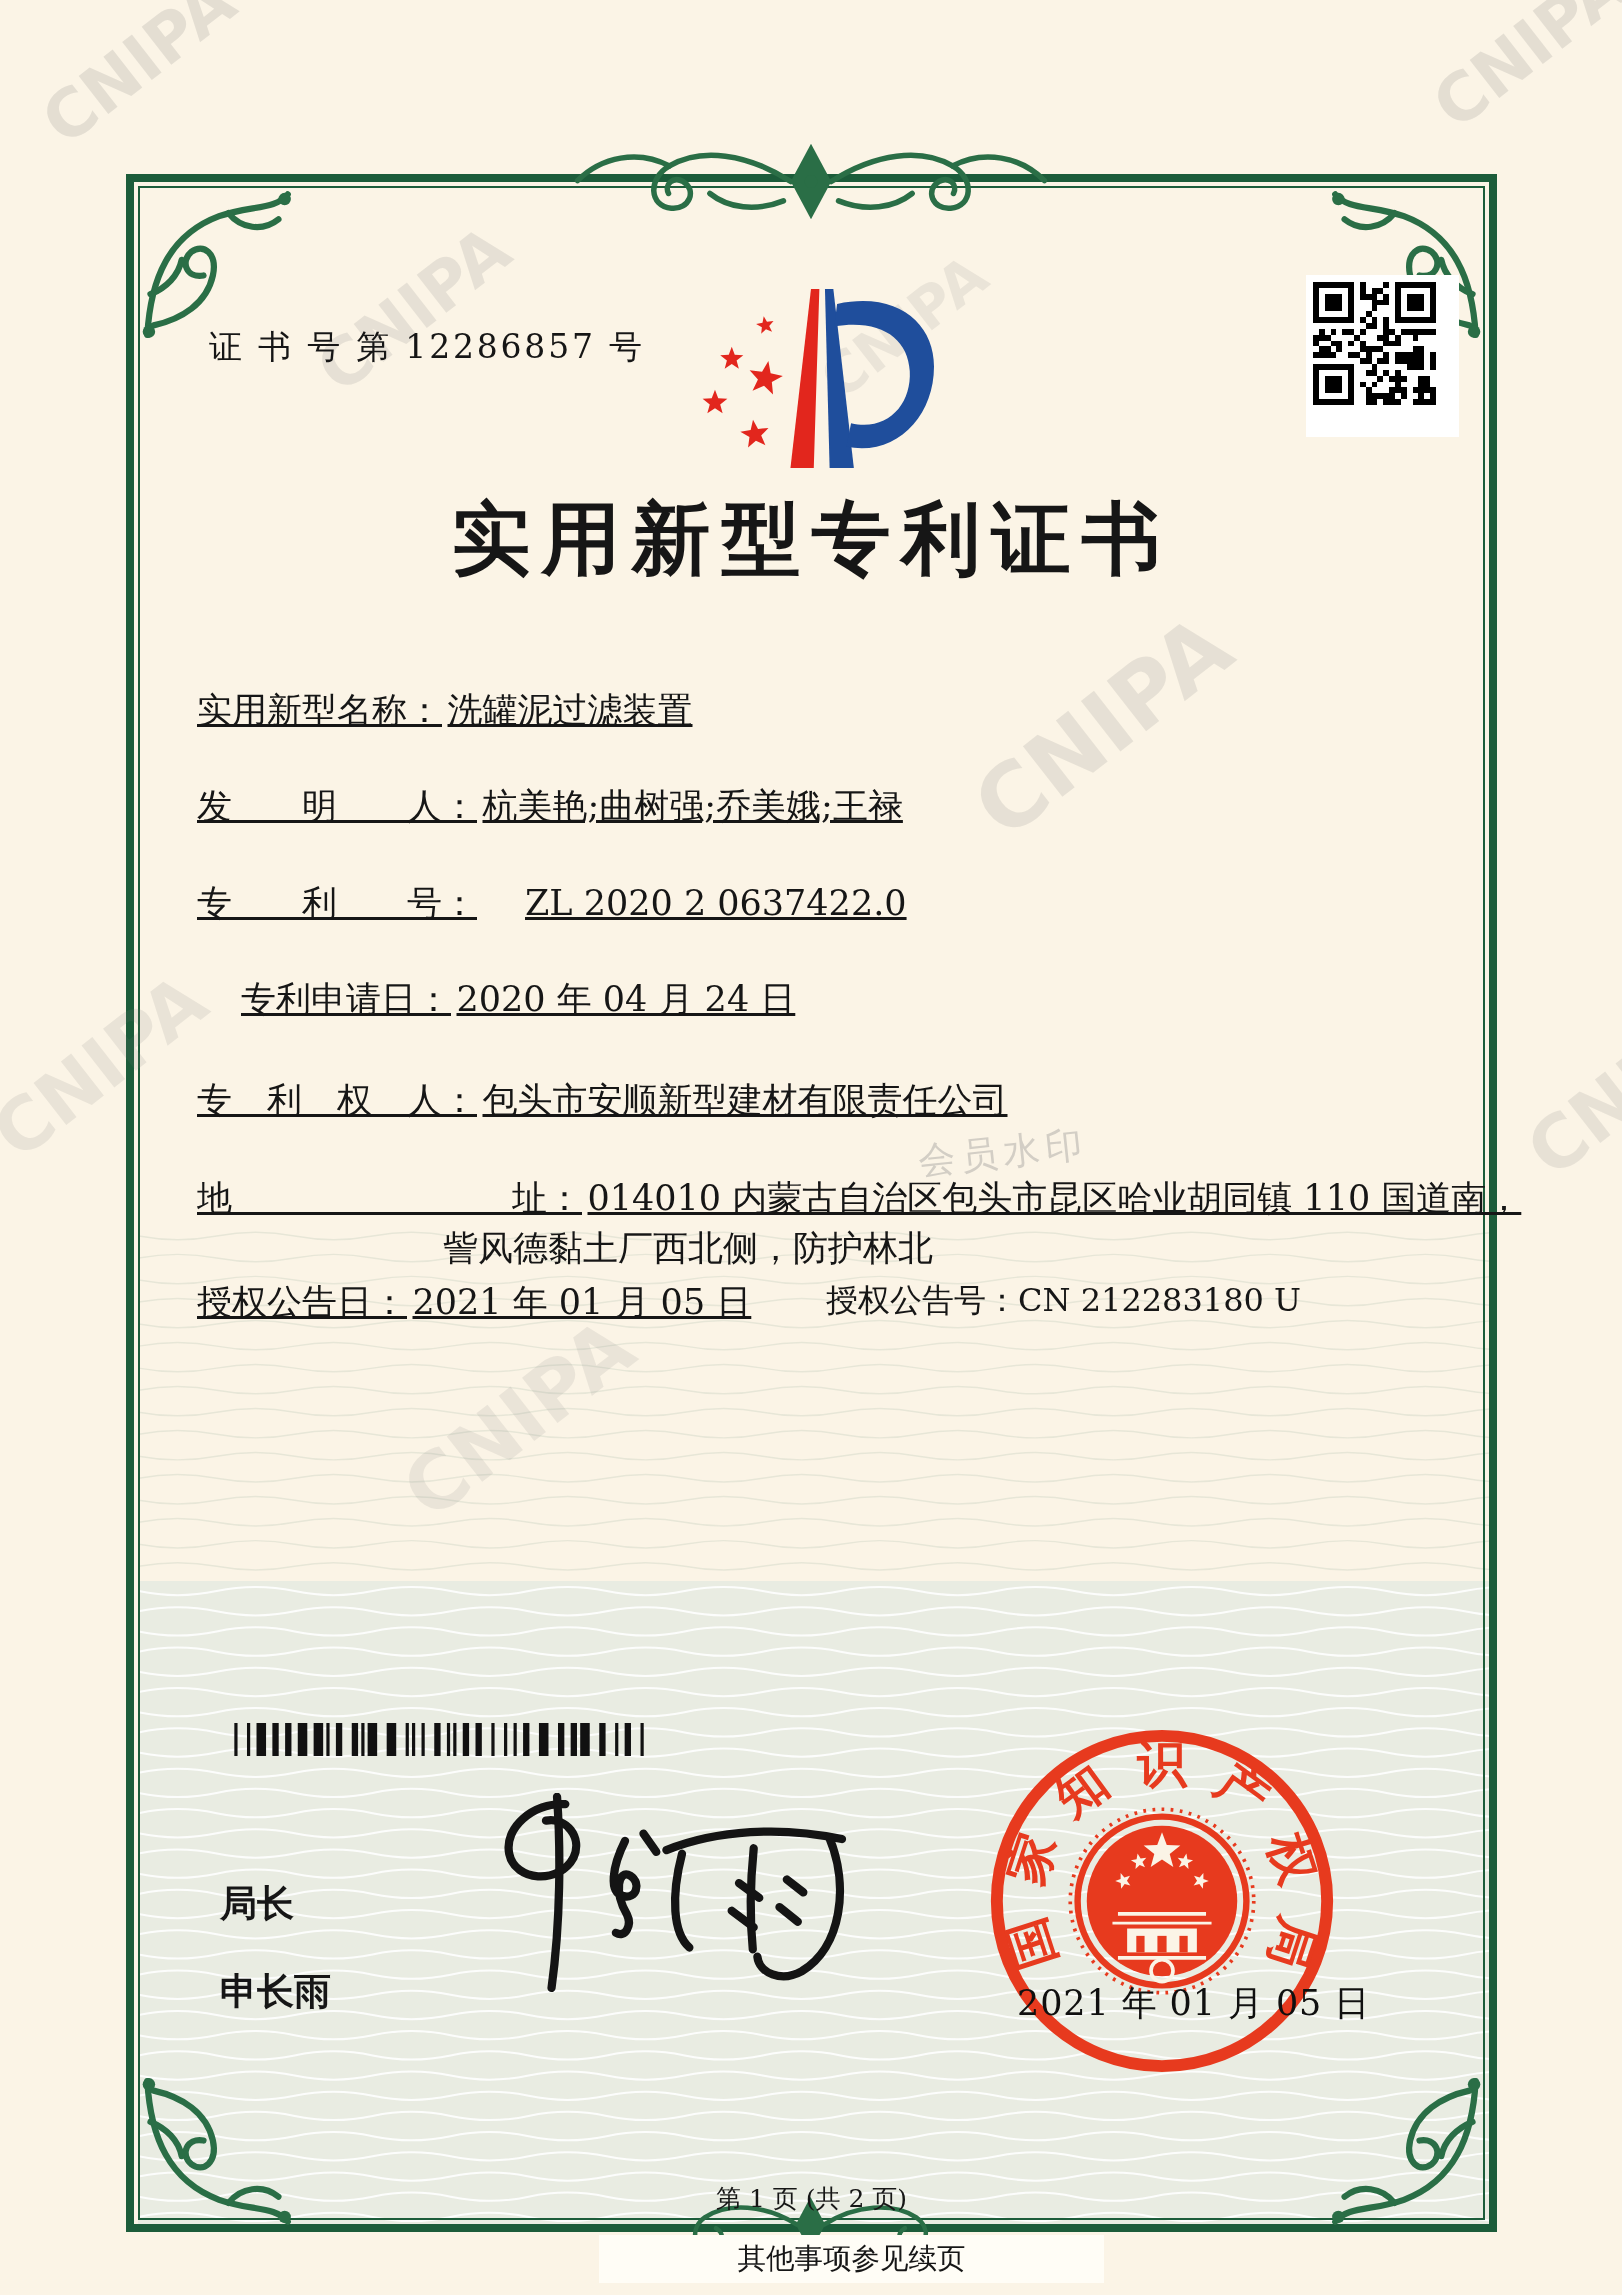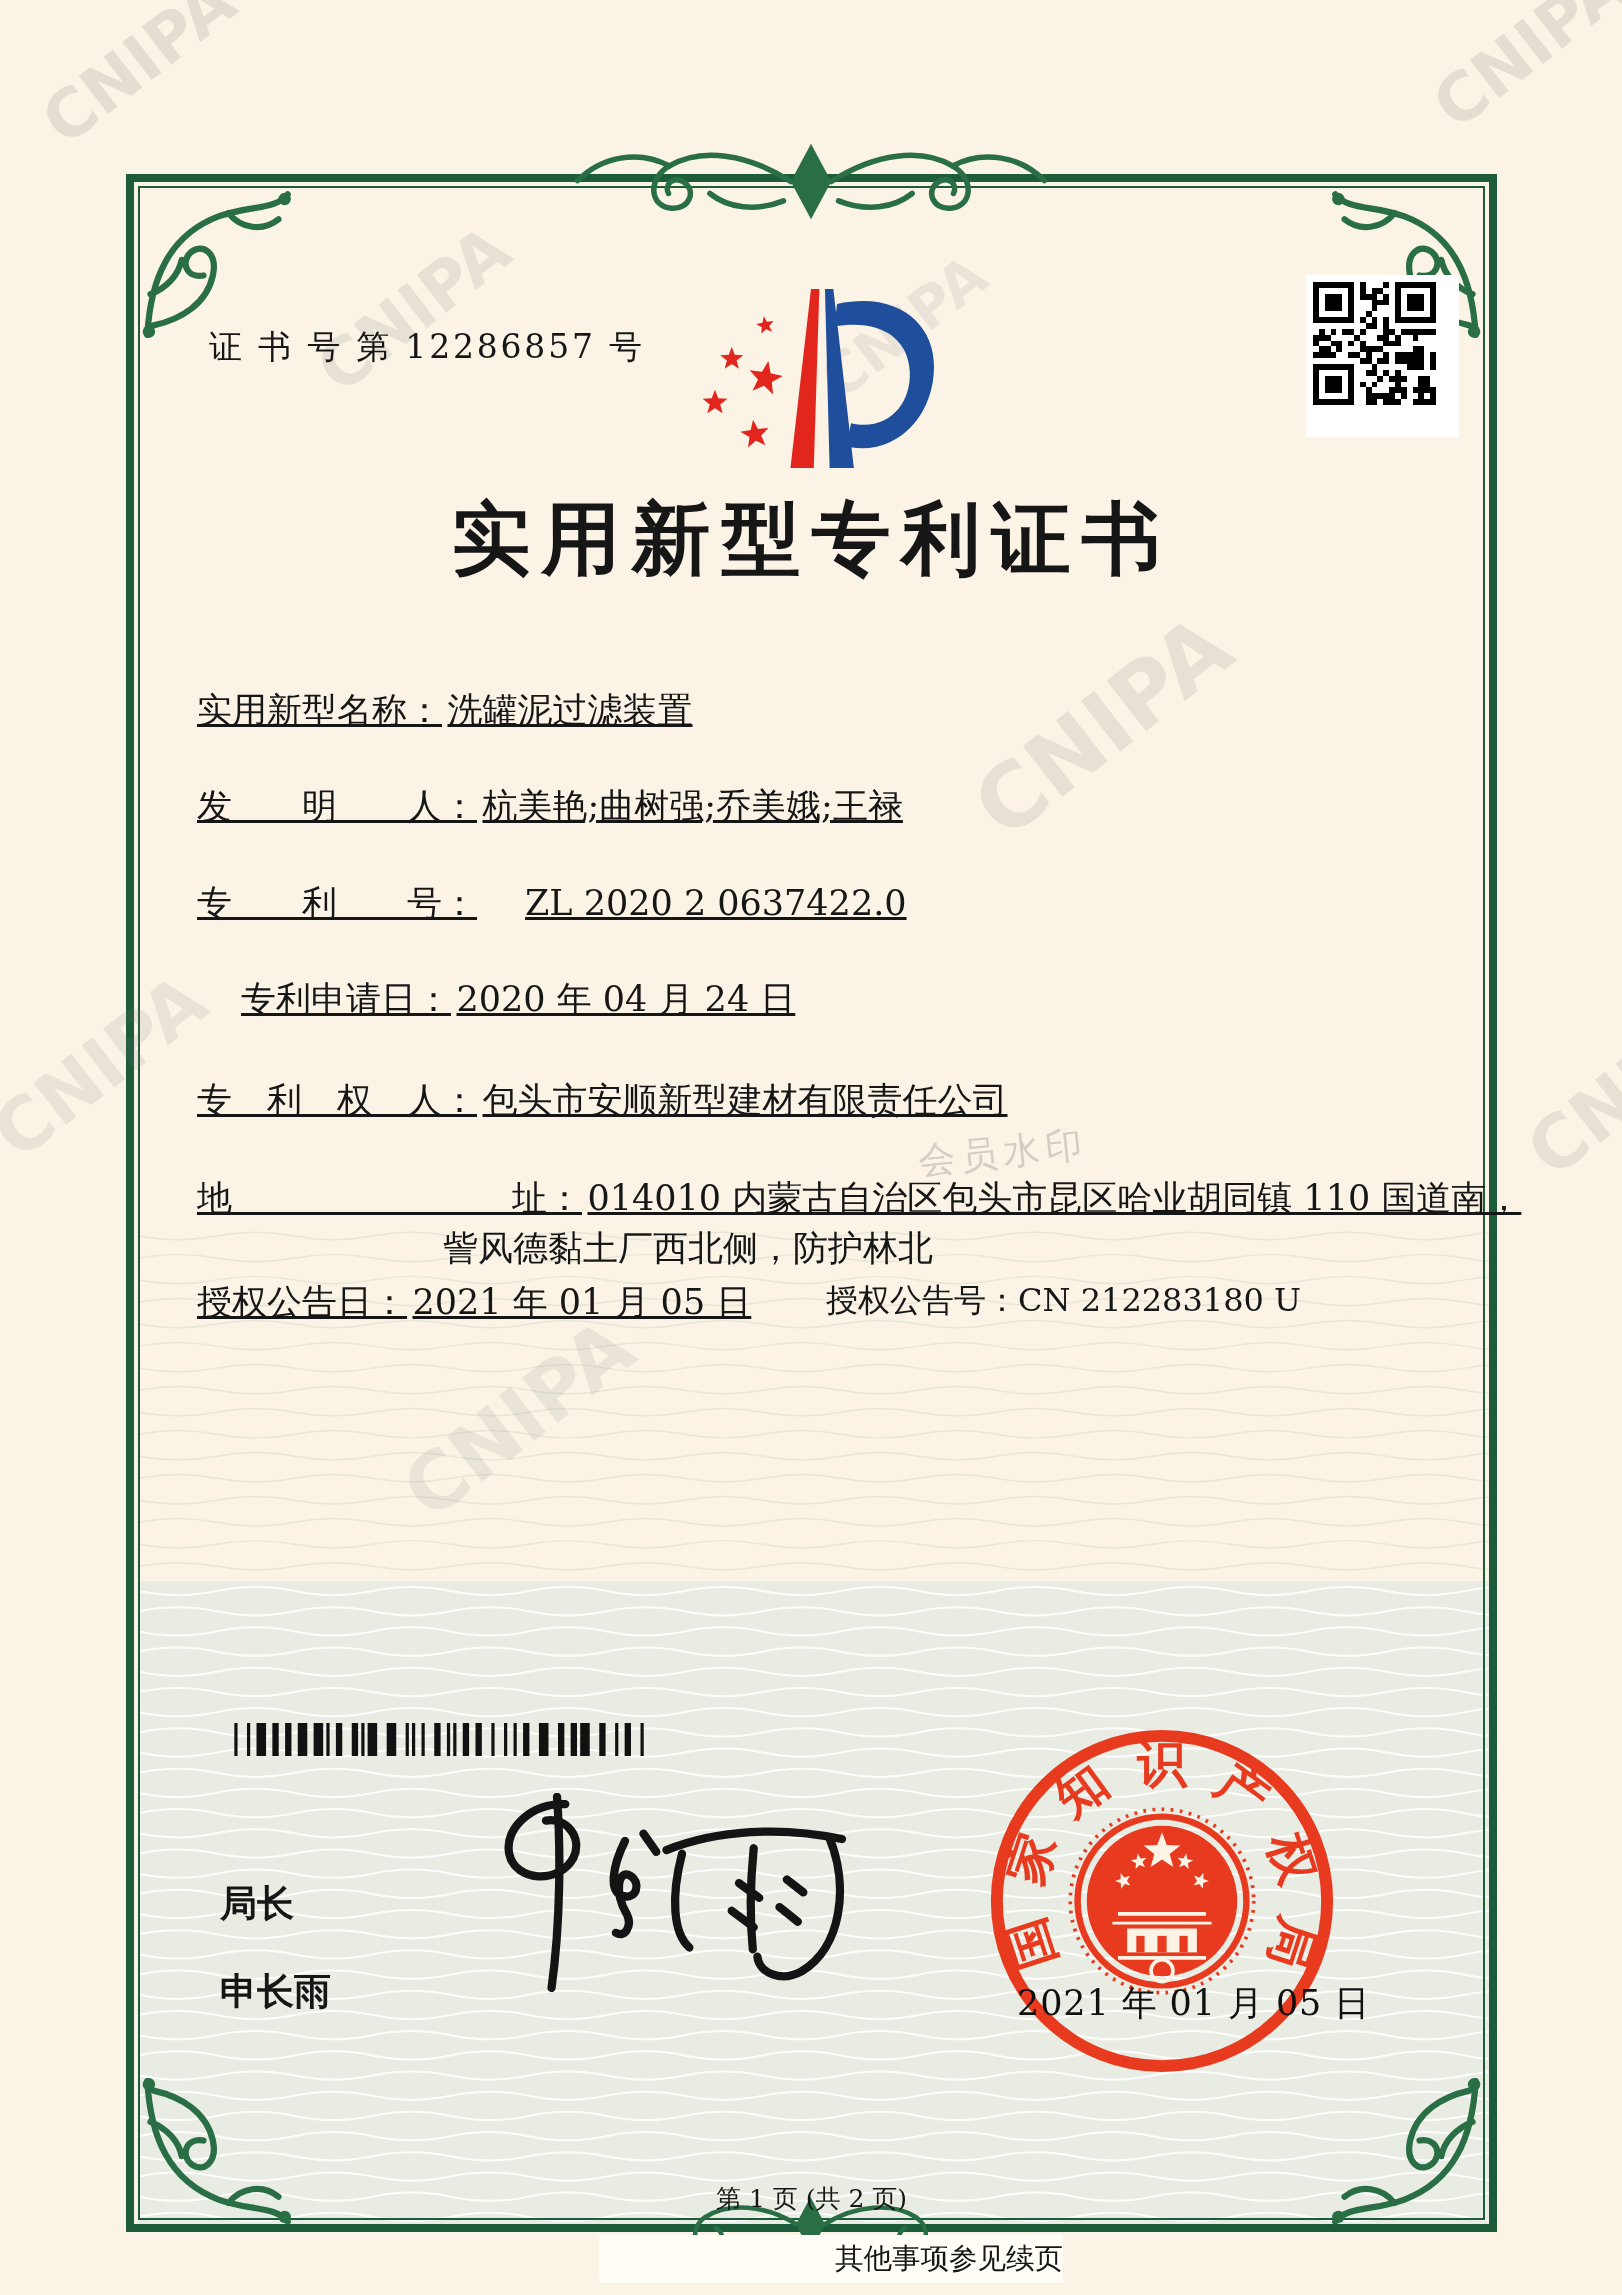--- a/index.html
+++ b/index.html
@@ -26,22 +26,22 @@
   .body-text{position:absolute;left:197px;top:1321px;width:1223px;font-size:31px;
     line-height:46px;text-align:justify;z-index:4;}
   .body-text p{margin:0;text-indent:62px;}
   .signer-title{left:220px;top:1879px;font-size:37px;z-index:4;
     font-family:"DejaVu Sans","Liberation Sans",sans-serif;font-weight:700;}
   .signer-name{left:220px;top:1967px;font-size:37px;z-index:4;
     font-family:"DejaVu Sans","Liberation Sans",sans-serif;font-weight:600;}
   .seal{left:984px;top:1723px;width:356px;height:356px;z-index:5;}
   .seal-date{left:1017px;top:1980px;font-size:35px;letter-spacing:0.9px;color:#101010;z-index:6;white-space:nowrap;}
   .page-no{left:0;top:2182px;width:100%;text-align:center;font-size:25px;z-index:4;}
-  .note-band{left:599px;top:2235px;width:464px;height:48px;background:#fffdf6;
-    text-align:right;font-size:28.5px;line-height:48px;z-index:7;}
+  .note-band{left:599px;top:2235px;width:505px;height:48px;background:#fffdf6;
+    text-align:center;font-size:28.5px;line-height:48px;z-index:7;}
   .sig{left:478px;top:1793px;z-index:5;}
   .qr{left:1306px;top:275px;width:138px;height:147px;background:#ffffff;padding:7.3px;z-index:4;}
   .logo{left:701px;top:285px;z-index:4;}
   .barcode{left:234px;top:1723px;z-index:4;}
   
   .wave-low{left:138px;top:1581px;width:1352px;height:646px;background:var(--wave_base);z-index:1;}
   .wave-hi{left:138px;top:1225px;width:1352px;height:356px;z-index:1;}
   
   .wm{position:absolute;font-family:"DejaVu Sans","Liberation Sans",sans-serif;font-weight:bold;
     color:#777;transform:rotate(-38deg);z-index:3;white-space:nowrap;}

